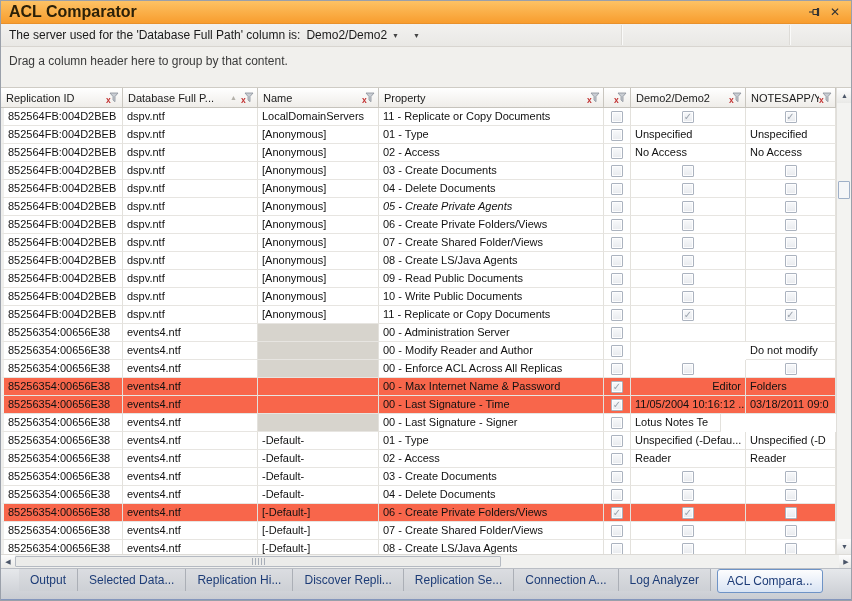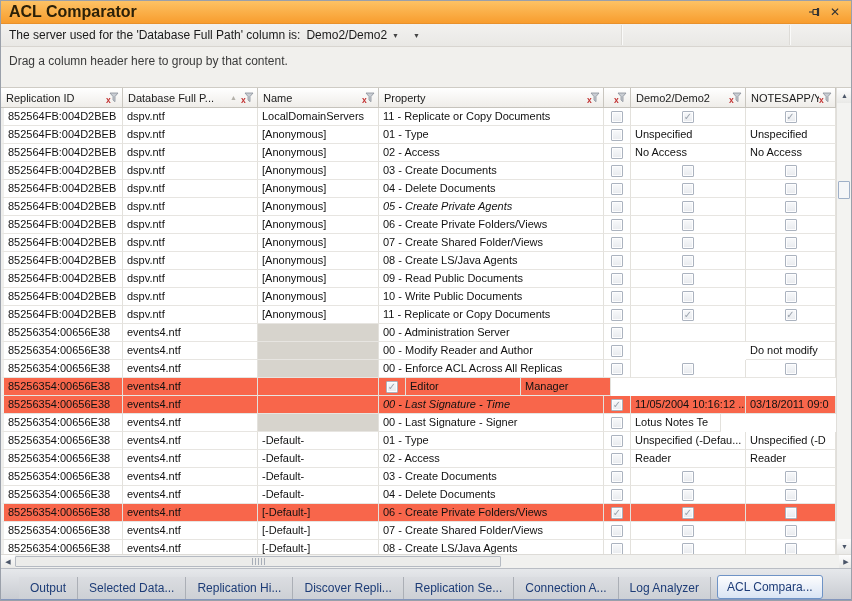--- a/index.html
+++ b/index.html
@@ -91,21 +91,21 @@
   .hs-thumb { position:absolute; left:14px; top:1px; width:486px; height:11px;
     background:#ececea; border:1px solid #b5bac2; border-radius:1px;
     display:flex; align-items:center; justify-content:center; }
   .hs-grip { width:13px; height:7px;
     background:repeating-linear-gradient(90deg,#a8aeb8 0 1px,transparent 1px 3px); }
   
   .tabbar {
     position:absolute; top:567px; left:0; width:852px; height:34px;
     background:linear-gradient(#e6e8eb,#c9ccd2);
     border-top:1px solid #b9bdc4; border-bottom:3px solid #8496bc;
-    display:flex; align-items:flex-end; padding-left:18px;
+    display:flex; align-items:flex-start; padding-left:18px;
   }
   .tab {
     height:22px; padding:0 11px; display:flex; align-items:center;
     font-size:12px; color:#1d3c77; border-right:1px solid #abafb6;
     background:linear-gradient(#dbdde1,#cdd0d5); white-space:nowrap;
   }
   .tab.active {
     height:24px; margin-left:6px; border:1px solid #6e93c6; border-radius:3px;
     background:linear-gradient(#fdfdfe,#d9e4f4); padding:0 9px;
   }
@@ -412,31 +412,32 @@
           <span class="cb"></span>
         </div>
         <div class="cell cbcell" style="width: 90px;">
           <span class="cb"></span>
         </div>
       </div>
       <div class="row hl">
         <div class="cell" style="width: 122px;">85256354:00656E38</div>
         <div class="cell" style="width: 135px;">events4.ntf</div>
         <div class="cell grey" style="width: 121px;"></div>
-        <div class="cell cbcell" style="width: 27px;">
-          <span class="cb">✓</span>
-        </div>
-        <div class="cell" style="width: 115px;">Editor</div>
-        <div class="cell" style="width: 90px;">Manager</div>
+        <div class="cell" style="width: 225px;">00 - Max Internet Name &amp; Password</div>
+        <div class="cell cbcell" style="width: 27px;">
+          <span class="cb">✓</span>
+        </div>
+        <div class="cell" style="width: 115px; text-align: right;">Editor</div>
+        <div class="cell" style="width: 90px;">Folders</div>
       </div>
       <div class="row hl">
         <div class="cell" style="width: 122px;">85256354:00656E38</div>
         <div class="cell" style="width: 135px;">events4.ntf</div>
         <div class="cell grey" style="width: 121px;"></div>
-        <div class="cell" style="width: 225px; font-style: italic;">00 - Last Signature - Time</div>
+        <div class="cell" style="width: 225px;">00 - Last Signature - Time</div>
         <div class="cell cbcell" style="width: 27px;">
           <span class="cb">✓</span>
         </div>
         <div class="cell" style="width: 115px;">11/05/2004 10:16:12 ...</div>
         <div class="cell" style="width: 90px;">03/18/2011 09:0</div>
       </div>
       <div class="row">
         <div class="cell" style="width: 122px;">85256354:00656E38</div>
         <div class="cell" style="width: 135px;">events4.ntf</div>
         <div class="cell grey" style="width: 121px;"></div>

